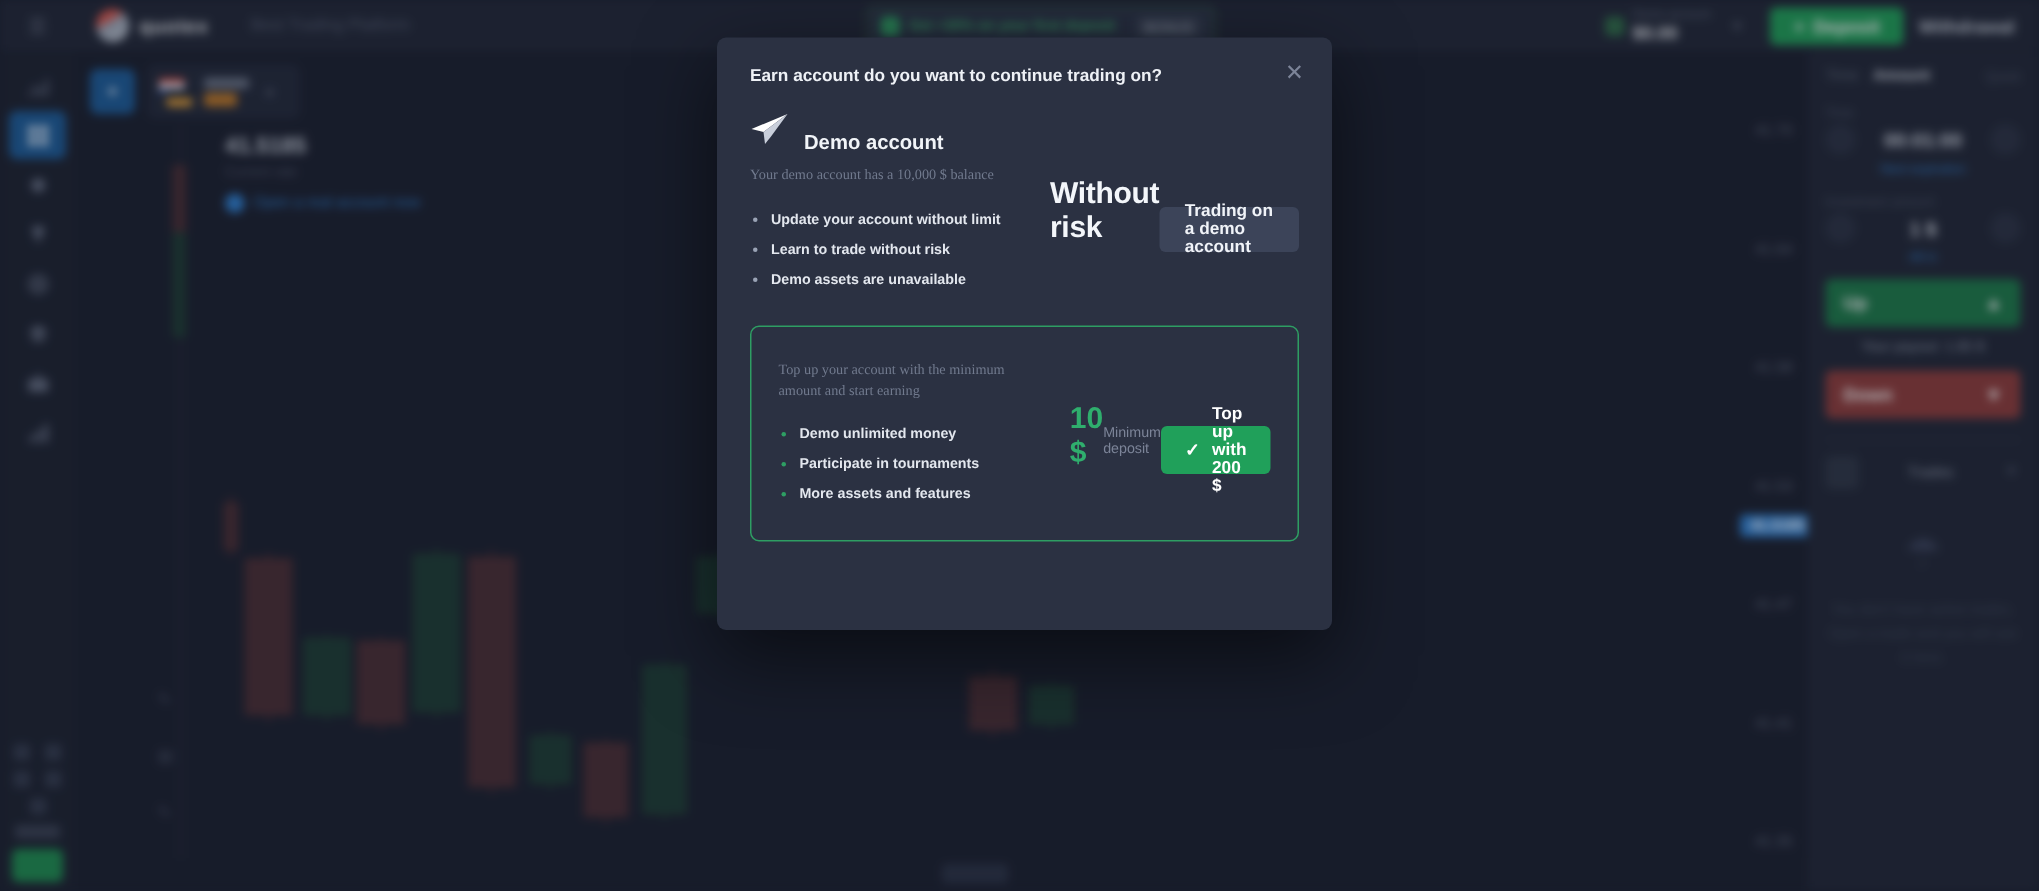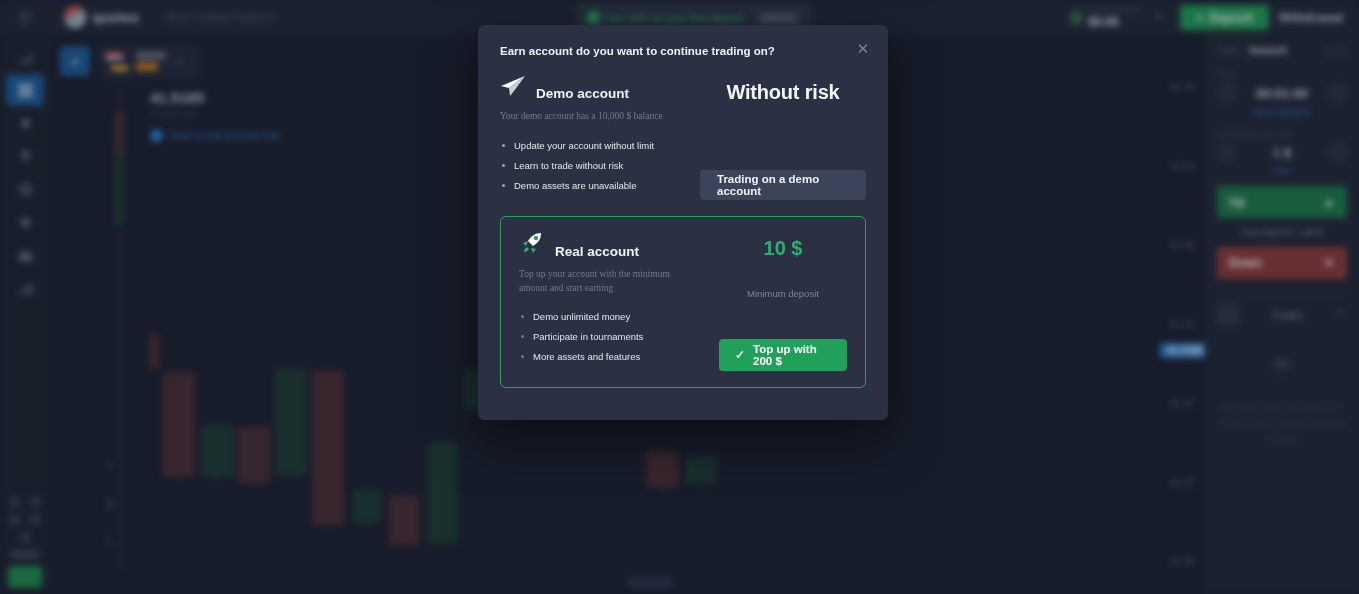--- a/index.html
+++ b/index.html
@@ -163,27 +163,27 @@
     padding: 20px 22px 18px;
   }
   .modal-title { color: #eef1f6; font-size: 11.5px; font-weight: bold; }
   .modal-x {
     position: absolute; right: 14px; top: 12px; width: 22px; height: 22px;
     display: flex; align-items: center; justify-content: center;
     color: #7c8498; font-size: 15px; line-height: 1;
   }
   .acct { display: flex; padding: 18px 0 0; }
   .acct-left { width: 200px; }
-  .acct-right { flex: 1; display: flex; flex-direction: column; align-items: center; padding-top: 6px; justify-content: space-between; }
+  .acct-right { flex: 1; display: flex; flex-direction: row; align-items: center; padding-top: 6px; }
   .acct-head { display: flex; align-items: flex-end; gap: 10px; }
   .acct-name { color: #f1f4f8; font-size: 13.5px; font-weight: bold; }
   .acct-desc { color: #717a8e; font-size: 9.5px; line-height: 1.45; margin-top: 9px; max-width: 172px; font-family: Liberation Serif, serif; }
   .acct-list { list-style: none; margin-top: 16px; }
   .acct-list li {
-    position: relative; color: #e3e7ee; font-size: 9.5px; font-weight: normal;
+    position: relative; color: #e3e7ee; font-size: 9.5px; font-weight: bold;
     padding-left: 14px; margin-bottom: 9px;
   }
   .acct-list li::before {
     content: ""; position: absolute; left: 2px; top: 4px;
     width: 3px; height: 3px; border-radius: 50%; background: #9aa3b5;
   }
   .acct-list.green li::before { background: #2e9e63; }
   .headline { color: #f3f6fa; font-size: 20px; font-weight: bold; letter-spacing: -.2px; }
   .price-big { color: #2fae6d; font-size: 20px; font-weight: bold; }
   .price-cap { color: #7c8498; font-size: 9.5px; margin-top: 6px; }
@@ -454,31 +454,20 @@
       <div class="acct-right">
         <div class="headline">Without risk</div>
         <div class="btn-demo">
           <span>Trading on a demo account</span>
         </div>
       </div>
     </div>
 
     <div class="card-real">
       <div class="acct-left">
-        <div class="acct-head">
-          <span>
-            <svg width="26" height="24" viewBox="0 0 26 24">
-              <path d="M22 2c-6 0-10 3-13 8l5 5c5-3 8-7 8-13z" fill="#ffffff"></path>
-              <circle cx="17" cy="7" r="2.2" fill="#20a05a"></circle>
-              <path d="M9 10 4 12l3 3zM12 17l2 5 3-4z" fill="#2fae6d"></path>
-              <path d="M8 16c-2 1-3 3-3 5 2 0 4-1 5-3z" fill="#2fae6d"></path>
-            </svg>
-          </span>
-          <span class="acct-name">Real account</span>
-        </div>
         <div class="acct-desc">Top up your account with the minimum amount and start earning</div>
         <ul class="acct-list green">
           <li>Demo unlimited money</li>
           <li>Participate in tournaments</li>
           <li>More assets and features</li>
         </ul>
       </div>
       <div class="acct-right">
         <div class="price-big">10 $</div>
         <div class="price-cap">Minimum deposit</div>

